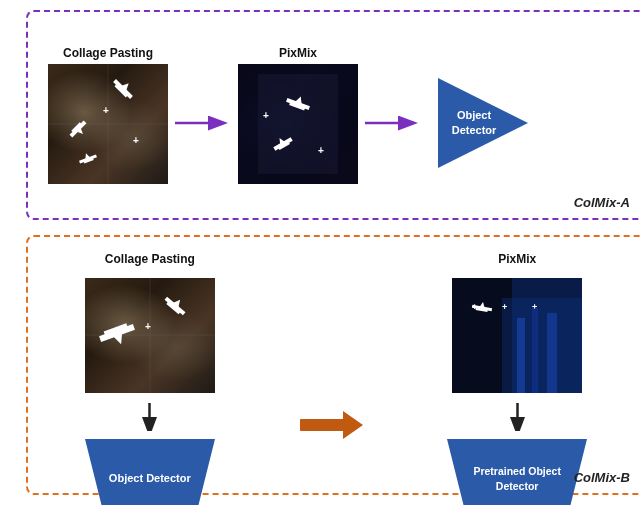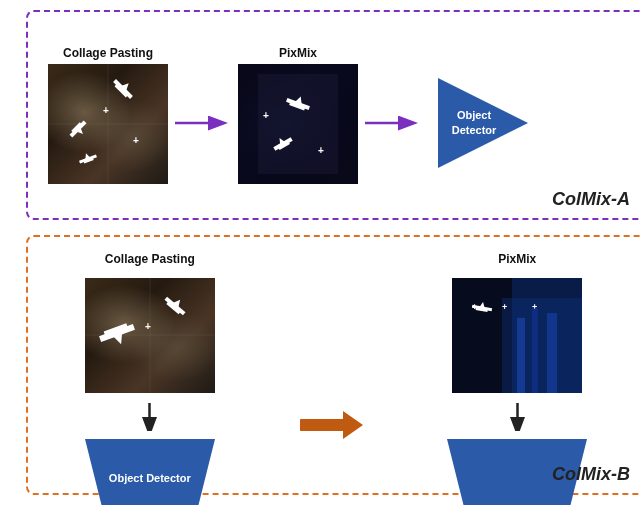--- a/index.html
+++ b/index.html
@@ -38,21 +38,21 @@
       position: absolute;
       top: 235px;
       left: 10px;
       right: 10px;
       bottom: 10px;
       padding: 10px;
     }
 
     .section-label {
       position: absolute;
-      font-size: 18px;
+      font-size: 13px;
       font-weight: bold;
       font-style: italic;
     }
 
     .section-a .section-label {
       bottom: 8px;
       right: 14px;
       color: #222;
     }
 
@@ -363,20 +363,23 @@
               </marker>
             </defs>
             <line x1="12.5" y1="2" x2="12.5" y2="26" stroke="#222" stroke-width="2.5" marker-end="url(#arrowhead5)"></line>
           </svg>
         </div>
 
         <div style="position:relative; width:160px; height:80px;">
           <svg width="160" height="80" viewBox="0 0 160 80">
             <polygon points="10,0 150,0 130,80 30,80" fill="#2a5aa8"></polygon>
           </svg>
+          <div style="position:absolute; top:50%; left:50%; transform:translate(-50%,-50%); color:white; font-size:10.5px; font-weight:bold; text-align:center; line-height:1.4; width:130px;">Pretrained
+Object
+Detector</div>
         </div>
       </div>
 
     </div>
     <div class="section-label">ColMix-B</div>
   </div>
 
 </div>
 
 </body></html>

